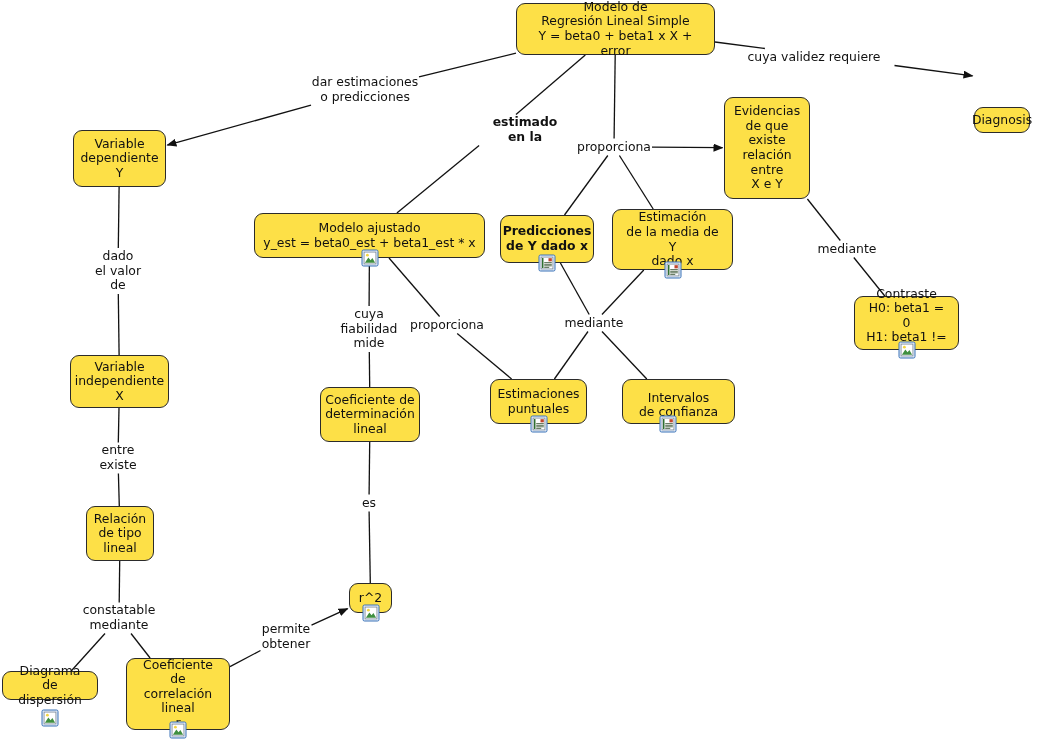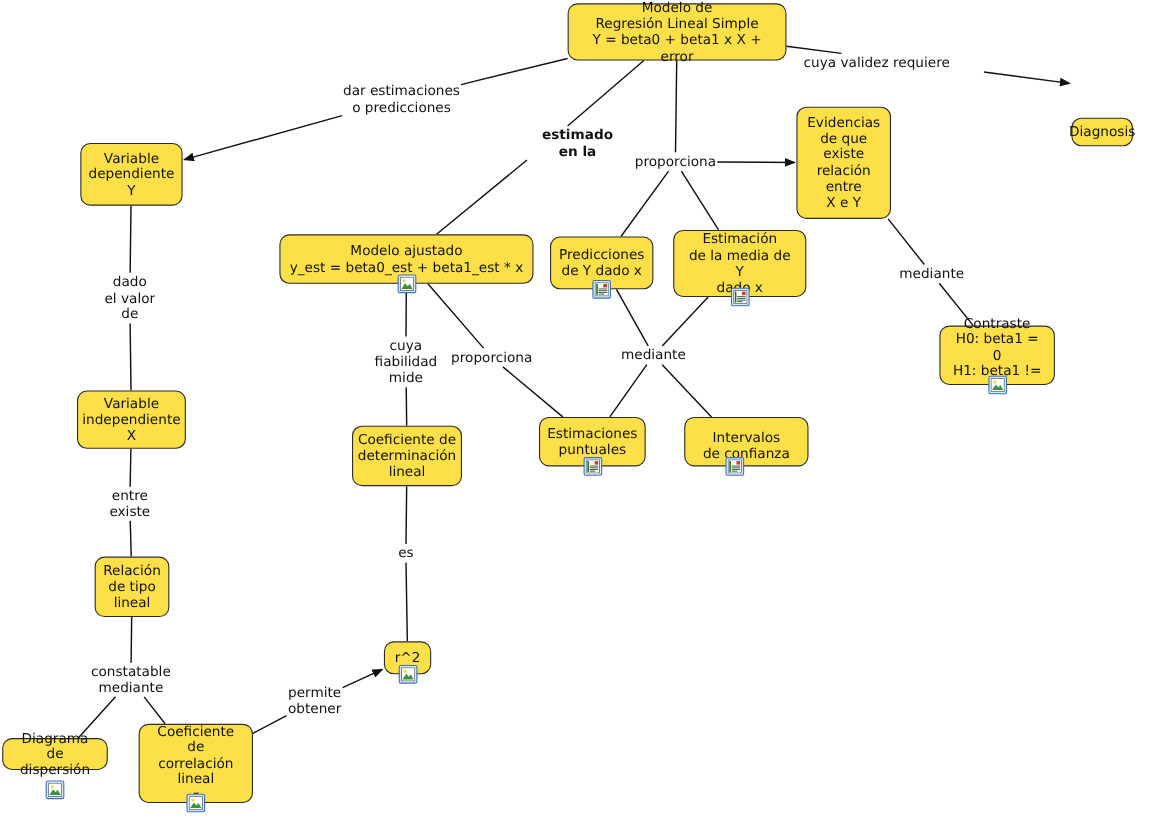--- a/index.html
+++ b/index.html
@@ -123,21 +123,21 @@
 X e Y</span></div>
       <div class="node" style="left: 254px; top: 213px; width: 231px; height: 45px;"><span>Modelo ajustado
 y_est = beta0_est + beta1_est * x</span></div>
       <div class="res-icon" style="left: 369.5px; top: 258px;">
         <svg viewBox="0 0 14 14">
           <rect x="0.5" y="0.5" width="13" height="13" fill="#ffffff" stroke="#6a7a8a" stroke-width="1"></rect>
           <circle cx="4.2" cy="4" r="1.5" fill="#f2d441"></circle>
           <path d="M1.5 12 L5.2 6.4 L7.6 9.4 L9.6 7 L12.5 12 Z" fill="#3f8f3f"></path>
         </svg>
       </div>
-      <div class="node" style="left: 500px; top: 215px; width: 94px; height: 48px;"><span>Predicciones
+      <div class="node" style="left: 500px; top: 215px; width: 94px; height: 48px; font-weight: bold;"><span>Predicciones
 de Y dado x</span></div>
       <div class="res-icon" style="left: 547px; top: 263px;">
         <svg viewBox="0 0 14 14">
           <rect x="0.5" y="0.5" width="13" height="13" fill="#ffffff" stroke="#6a7a8a" stroke-width="1"></rect>
           <rect x="1.6" y="1.6" width="1.6" height="10.8" fill="#2f6f2f"></rect>
           <rect x="8.6" y="1.8" width="3.6" height="3.4" fill="#c2452d"></rect>
           <rect x="4" y="6.2" width="8.2" height="0.9" fill="#34502f"></rect>
           <rect x="4" y="7.9" width="8.2" height="0.9" fill="#34502f"></rect>
           <rect x="4" y="9.6" width="8.2" height="0.9" fill="#34502f"></rect>
           <rect x="4" y="11.2" width="5.4" height="0.9" fill="#34502f"></rect>
@@ -227,21 +227,21 @@
         <svg viewBox="0 0 14 14">
           <rect x="0.5" y="0.5" width="13" height="13" fill="#ffffff" stroke="#6a7a8a" stroke-width="1"></rect>
           <circle cx="4.2" cy="4" r="1.5" fill="#f2d441"></circle>
           <path d="M1.5 12 L5.2 6.4 L7.6 9.4 L9.6 7 L12.5 12 Z" fill="#3f8f3f"></path>
         </svg>
       </div>
     </div>
   <div id="labels-layer">
       <div class="edge-label" style="left: 365px; top: 90px;">dar estimaciones
 o predicciones</div>
-      <div class="edge-label" style="left: 797px; top: 57px;">cuya validez requiere</div>
+      <div class="edge-label" style="left: 814px; top: 57px;">cuya validez requiere</div>
       <div class="edge-label" style="left: 525px; top: 130px; font-weight: bold;">estimado
 en la</div>
       <div class="edge-label" style="left: 614px; top: 147px;">proporciona</div>
       <div class="edge-label" style="left: 118px; top: 271px;">dado
 el valor
 de</div>
       <div class="edge-label" style="left: 847px; top: 249px;">mediante</div>
       <div class="edge-label" style="left: 369px; top: 329px;">cuya
 fiabilidad
 mide</div>

